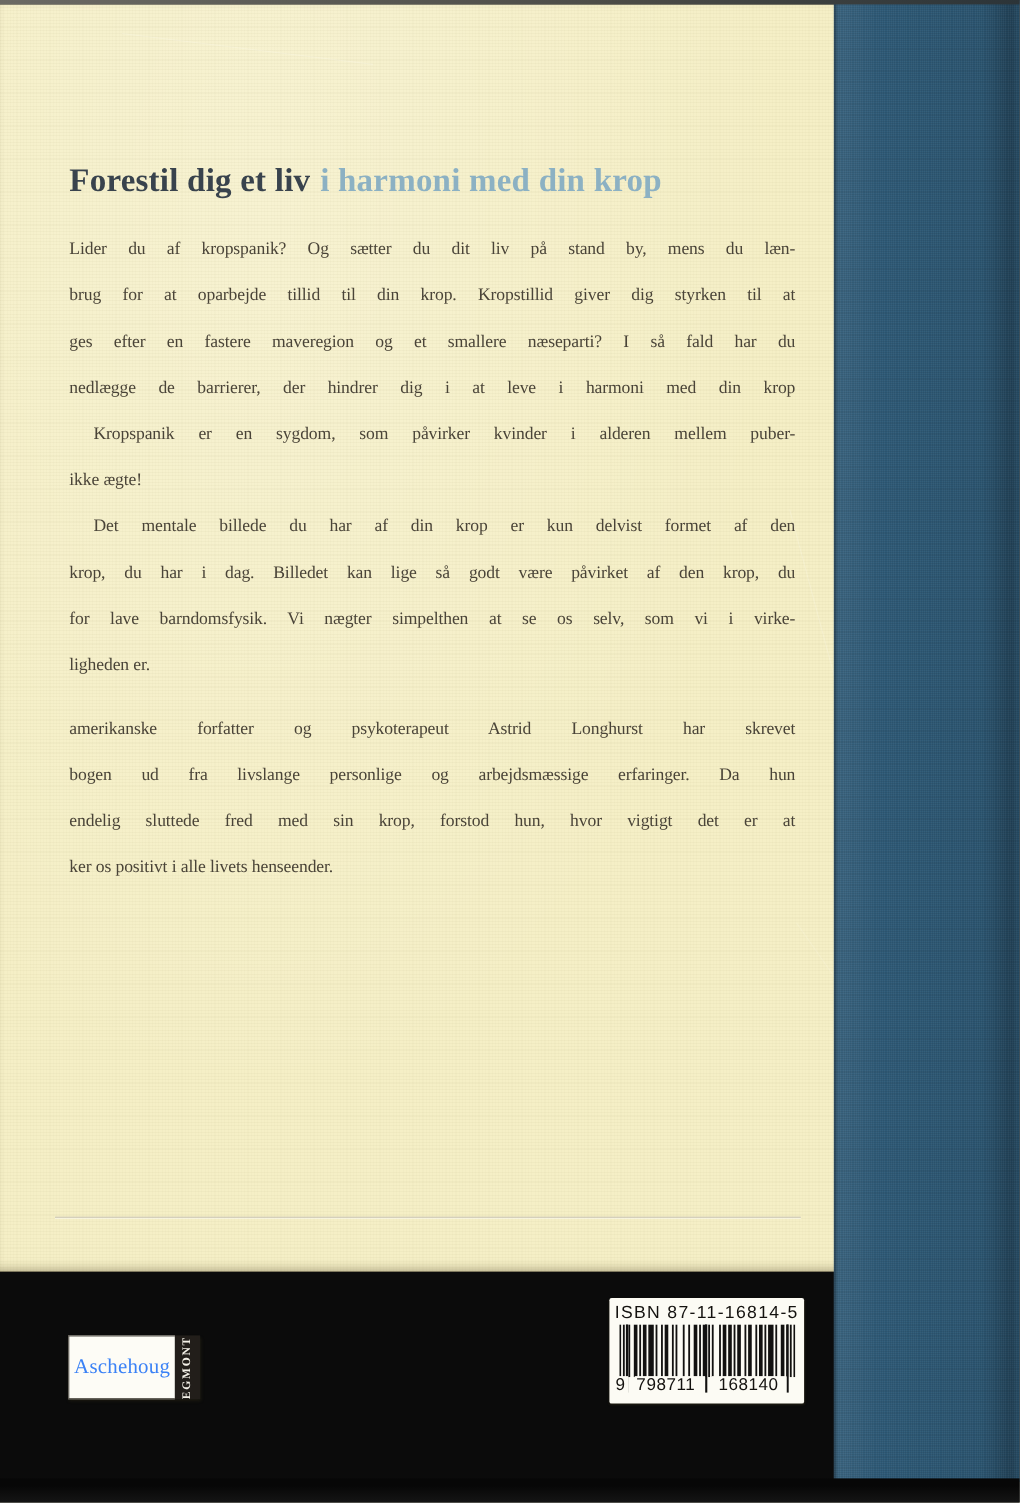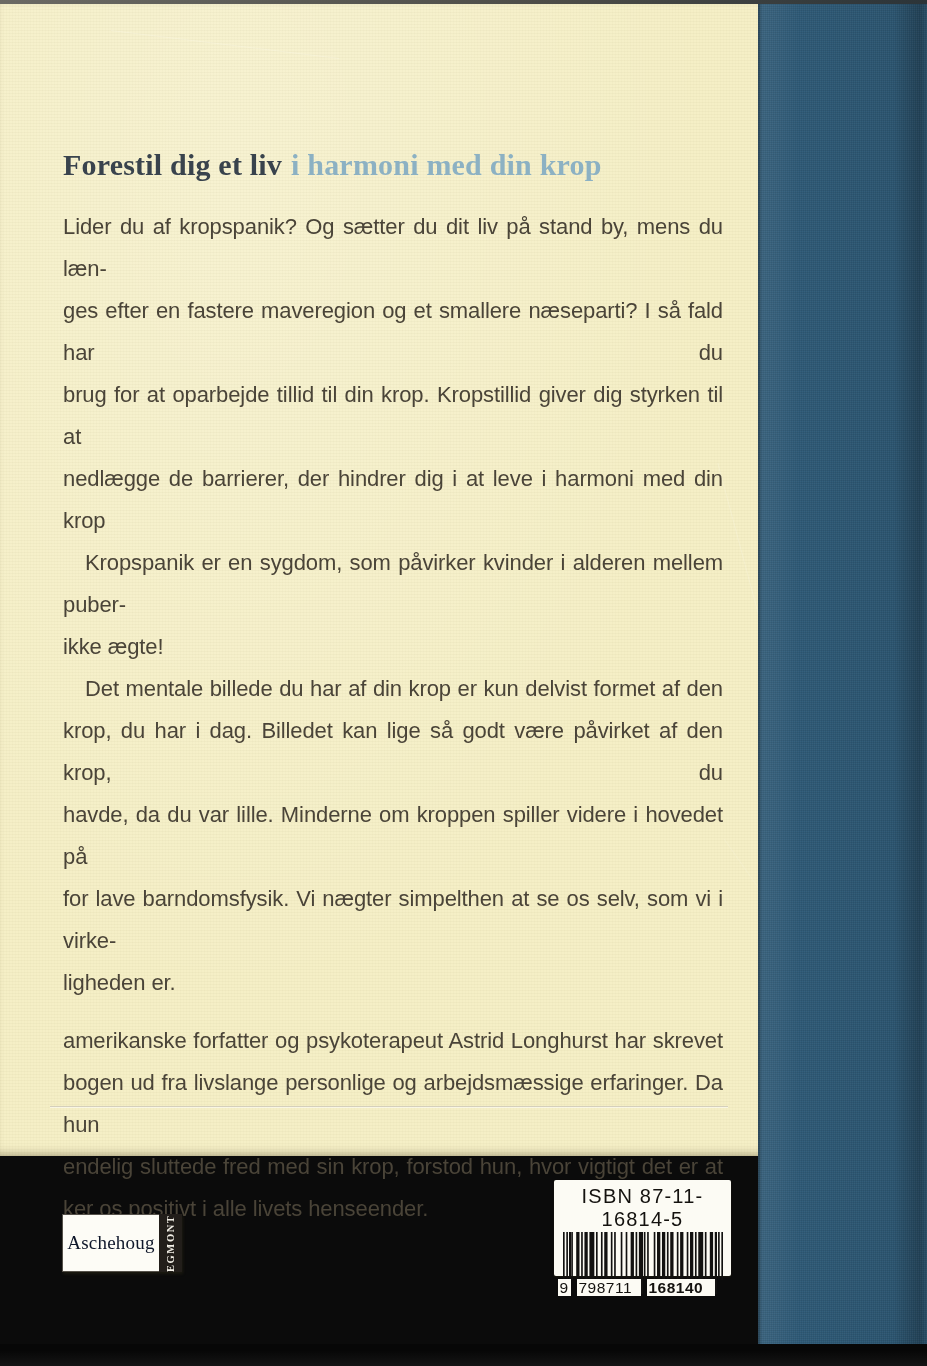--- a/index.html
+++ b/index.html
@@ -45,104 +45,104 @@
     position:absolute; left:63px; top:141px; width:680px; margin:0;
     font-family:"Liberation Serif", serif; font-weight:bold;
     font-size:30px; line-height:40px; letter-spacing:0.2px;
     white-space:nowrap;
   }
   .t-dark  { color: var(--title_dark, #39434d); }
   .t-light { color: var(--title_light, #8cb1c3); margin-left:9px; }
   
   .body {
     position:absolute; left:63px; top:202px; width:660px;
-    font-size:22px; line-height:42px; letter-spacing:-0.1px;
+    font-size:16px; line-height:42px; letter-spacing:-0.1px;
     color: var(--text, #4a4438);
+    font-family: Liberation Serif, serif;
   }
   .para { margin:0; }
   .para.gap { margin-top:16px; }
   .line { white-space:nowrap; }
   .line.just { white-space:normal; text-align:justify; text-align-last:justify; }
   .line.ind { text-indent:22px; }
   .it { font-style:italic; }
   
   .divider {
     position:absolute; left:50px; top:1102px; width:678px; height:2px;
     background: linear-gradient(0deg, rgba(255,255,252,0.7) 0 1px, #cfcaba 1px 2px);
     opacity:0.85;
   }
   
   .publisher {
     position:absolute; left:62px; top:1210px; height:58px; display:flex;
     box-shadow: 1px 2px 3px rgba(80,70,30,0.25);
   }
   .pub-name {
-    width:96px; background:#fdfcf6; color:#0f172a;
+    width:96px; background:#fdfcf6; color:#3b82f6;
     display:flex; align-items:center; justify-content:center;
     font-family:"Liberation Serif", serif; font-size:19px; letter-spacing:0.2px;
     border:1px solid #55514a; border-right:none;
   }
   .pub-imprint {
     width:23px; background: var(--logo_bar, #221e1a); color:#f3f0e7;
     display:flex; align-items:center; justify-content:center;
     font-family:"Liberation Serif", serif; font-size:10.5px; font-weight:bold;
     letter-spacing:1.6px;
     writing-mode:vertical-rl; transform:rotate(180deg);
   }
   
   .isbn-box {
     position:absolute; left:554px; top:1176px; width:177px; height:96px;
     background:#fcfbf4; border-radius:2px;
     box-shadow: 0 1px 2px rgba(80,70,30,0.25);
   }
   .isbn-label {
     margin-top:5px; text-align:center;
-    font-size:20px; letter-spacing:1.2px; color:#14120f;
+    font-size:16px; letter-spacing:1.2px; color:#14120f;
   }
   .barcode { position:relative; width:160px; height:64px; margin:1px auto 0; }
   .barcode svg { position:absolute; left:0; top:0; }
   .guard { position:absolute; top:0; width:2.4px; height:62px; background:#121110; }
   .g-l { left:6px; } .g-m { left:78px; } .g-r { left:152px; }
   .bc-digits {
     position:absolute; left:0; bottom:0; width:100%; height:17px;
     font-size:15.5px; color:#14120f; letter-spacing:0.5px;
   }
   .bc-digits span { position:absolute; bottom:0; background:#fcfbf4; padding:0 2px; line-height:17px; }
   .d1 { left:-5px; }
   .d2 { left:14px; width:60px; }
-  .d3 { left:84px; width:64px; text-align:left;font-weight:bold; }
+  .d3 { left:84px; width:64px; text-align:center; }
   .scratch { position:absolute; height:1px; background:rgba(255,255,255,0.5); opacity:0.35; }
   .s1 { left:110px; top:40px; width:230px; transform:rotate(7deg); }
   .s2 { left:640px; top:560px; width:210px; transform:rotate(75deg); }
   .s3 { left:690px; top:900px; width:160px; transform:rotate(55deg); opacity:0.25; }
 </style>
 </head>
 <body>
 
 <div class="photo">
 
   <div class="page">
 
     <h1 class="title"><span class="t-dark">Forestil dig et liv</span><span class="t-light">i harmoni med din krop</span></h1>
 
     <div class="body">
         <div class="para">
           <div class="line just"><span>Lider du af kropspanik? Og sætter du dit liv på stand by, mens du læn-</span></div>
+          <div class="line just"><span>brug for at oparbejde tillid til din krop. Kropstillid giver dig styrken til at</span></div>
           <div class="line just"><span>ges efter en fastere maveregion og et smallere næseparti? I så fald har du</span></div>
-          <div class="line just"><span>brug for at oparbejde tillid til din krop. Kropstillid giver dig styrken til at</span></div>
           <div class="line just"><span>nedlægge de barrierer, der hindrer dig i at leve i harmoni med din krop</span></div>
         </div>
         <div class="para">
           <div class="line just ind"><span>Kropspanik er en sygdom, som påvirker kvinder i alderen mellem puber-</span></div>
           <div class="line"><span>ikke ægte!</span></div>
         </div>
         <div class="para">
           <div class="line just ind"><span>Det mentale billede du har af din krop er kun delvist formet af den</span></div>
           <div class="line just"><span>krop, du har i dag. Billedet kan lige så godt være påvirket af den krop, du</span></div>
-          <div class="line just"><span>havde, da du var lille. Minderne om kroppen spiller videre i hovedet på</span></div>
           <div class="line just"><span>for lave barndomsfysik. Vi nægter simpelthen at se os selv, som vi i virke-</span></div>
           <div class="line"><span>ligheden er.</span></div>
         </div>
         <div class="para gap">
           <div class="line just"><span>amerikanske forfatter og psykoterapeut Astrid Longhurst har skrevet</span></div>
           <div class="line just"><span>bogen ud fra livslange personlige og arbejdsmæssige erfaringer. Da hun</span></div>
           <div class="line just"><span>endelig sluttede fred med sin krop, forstod hun, hvor vigtigt det er at</span></div>
           <div class="line"><span>ker os positivt i alle livets henseender.</span></div>
         </div>
       </div>

